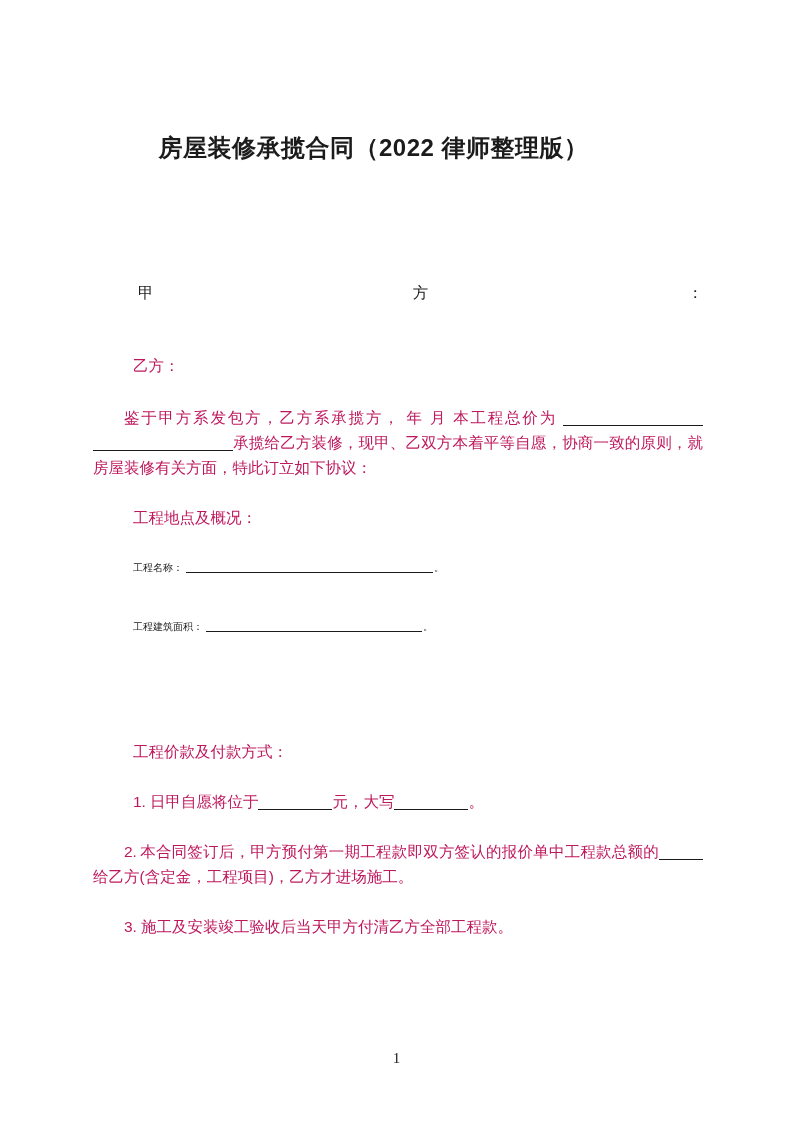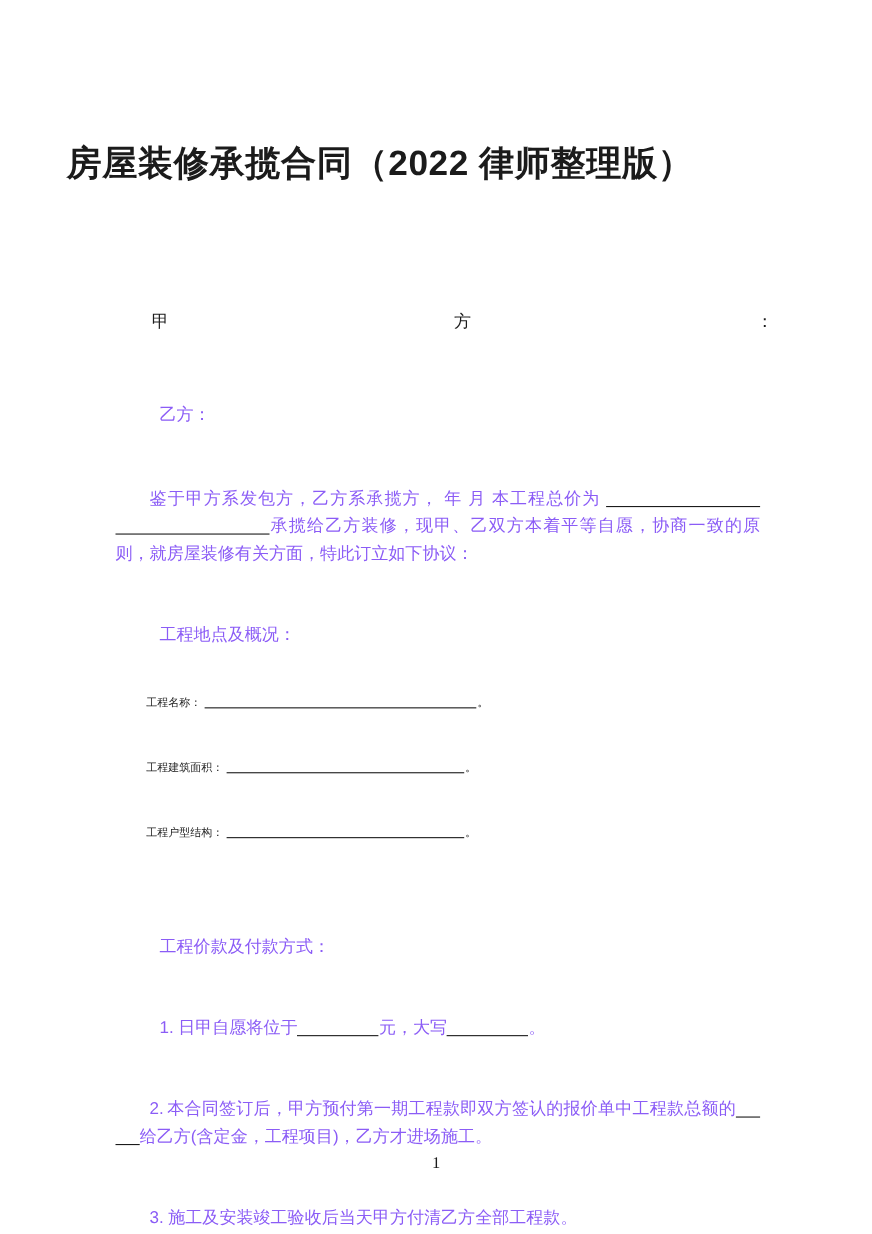--- a/index.html
+++ b/index.html
@@ -26,40 +26,41 @@
     overflow: hidden;
   }
 
   
   .doc-title {
     position: absolute;
     left: 0;
     top: 131px;
     width: 691px;
     text-align: center;
-    font-size: 32px;
+    font-size: 24px;
     font-weight: bold;
     letter-spacing: 0.5px;
     line-height: 34px;
     white-space: nowrap;
+    padding-left: 28px;
   }
 
   
   .body-block {
     position: absolute;
     left: 93px;
     top: 280px;
     width: 610px;
   }
 
   .para {
     font-size: 15.5px;
     line-height: 25px;
-    margin: 12px;
-    color: #8b5cf6;
+    margin: 0;
+    color: #be185d;
   }
 
   
   .party-a-line {
     display: flex;
     justify-content: space-between;
     padding-left: 45px;
     padding-right: 0px;
     font-size: 15.5px;
     line-height: 25px;
@@ -152,23 +153,20 @@
     </div>
 
     <div class="gap-34"></div>
 
     <div class="field-row">
       <span>工程建筑面积：</span><span class="field-rule" style="width:216px"></span><span>。</span>
     </div>
 
     <div class="gap-34"></div>
 
-    <div class="field-row">
-      <span>工程户型结构：</span><span class="field-rule" style="width:216px"></span><span>。</span>
-    </div>
 
     <div class="gap-34"></div>
 
 
     <div class="gap-32"></div>
 
     <div class="para pad-label">工程价款及付款方式：</div>
 
     <div class="gap-25"></div>
 

